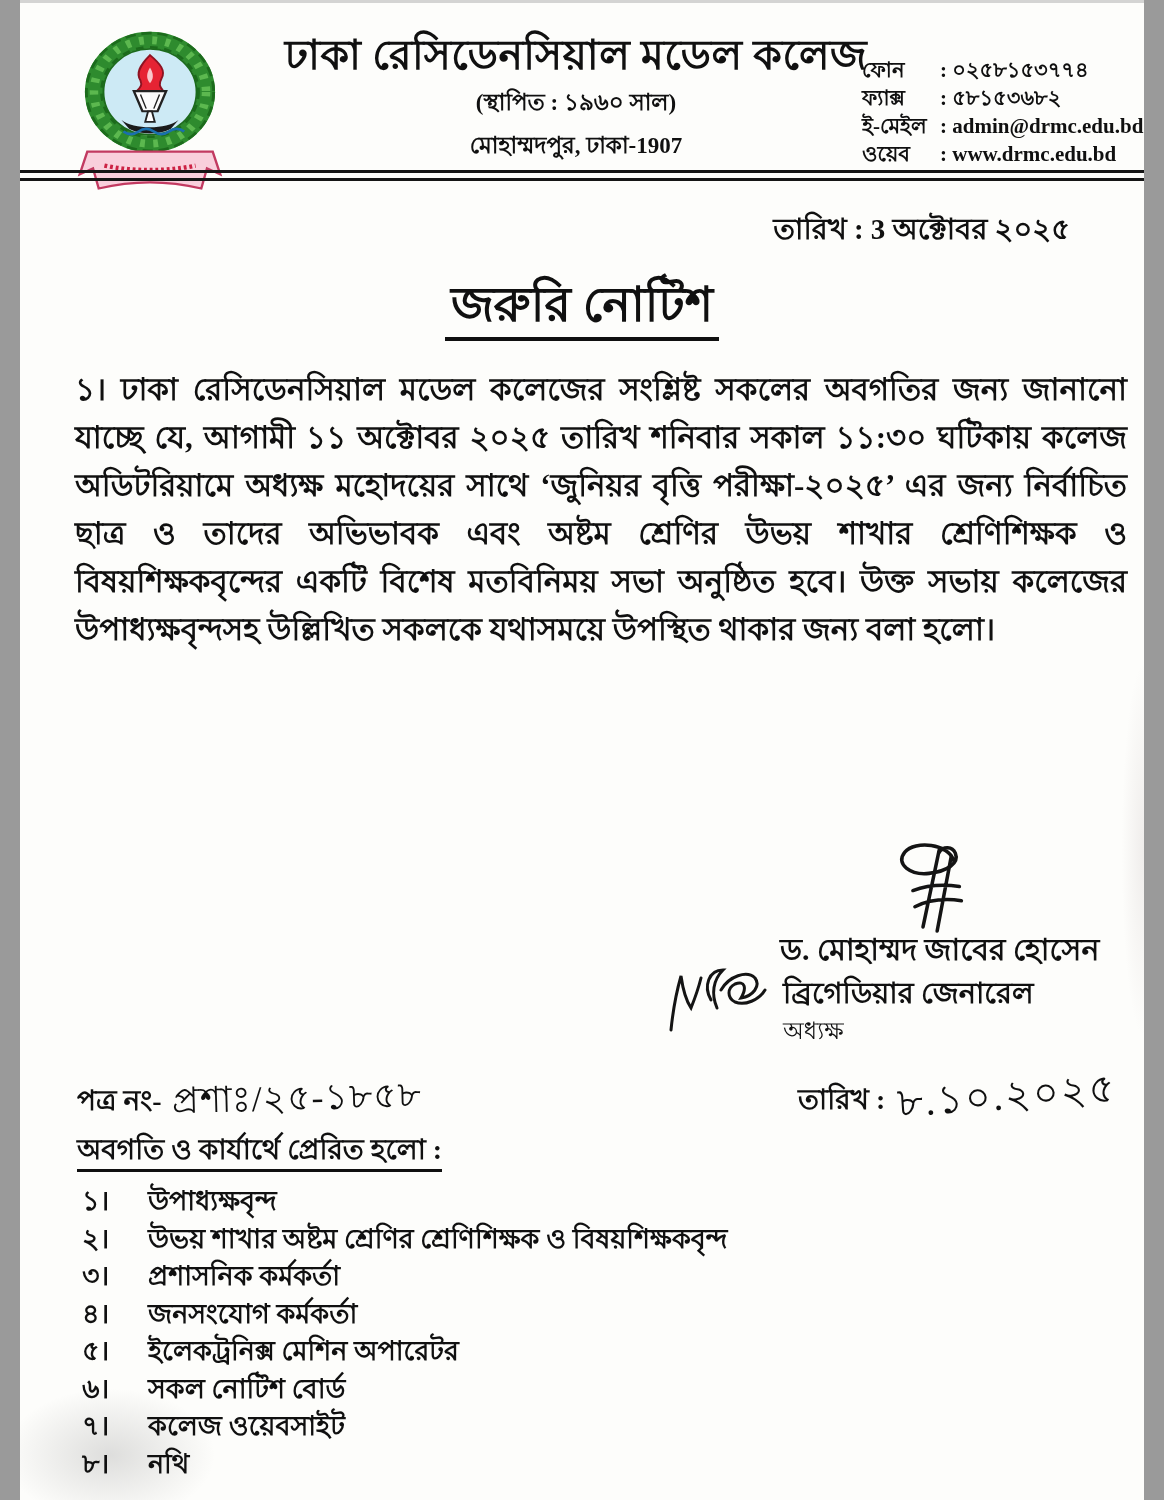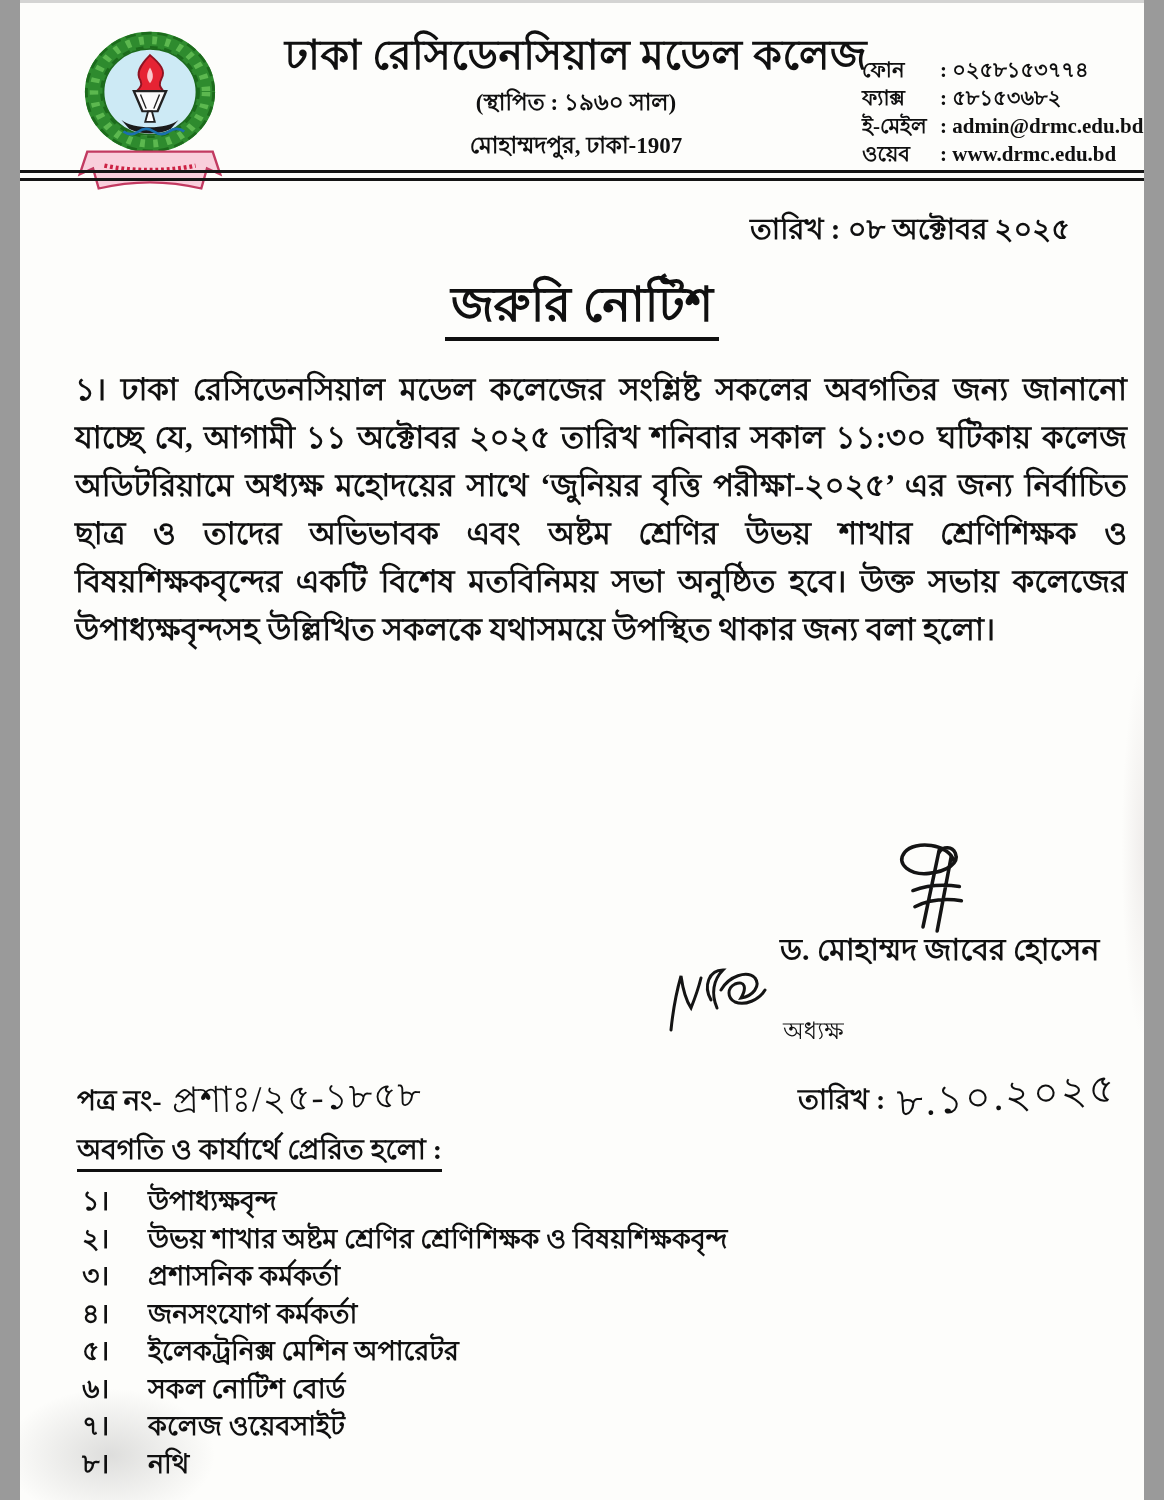--- a/index.html
+++ b/index.html
@@ -114,37 +114,38 @@
       <span class="val latin">: admin@drmc.edu.bd</span>
     </div>
     <div class="row">
       <span class="lbl">ওয়েব</span>
       <span class="val latin">: www.drmc.edu.bd</span>
     </div>
   </div>
 
   <div class="dbl-rule"></div>
 
-  <div class="top-date">তারিখ : ০৮ অক্টোবর ২০২৫</div>
+  <div class="top-date">তারিখ : 3 অক্টোবর ২০২৫</div>
   <div class="notice-title">
     <span>জরুরি নোটিশ</span>
   </div>
 
   <div class="para para-1">১। ঢাকা রেসিডেনসিয়াল মডেল কলেজের সংশ্লিষ্ট সকলের অবগতির জন্য জানানো যাচ্ছে যে, আগামী ১১ অক্টোবর ২০২৫ তারিখ শনিবার সকাল ১১:৩০ ঘটিকায় কলেজ অডিটরিয়ামে অধ্যক্ষ মহোদয়ের সাথে ‘জুনিয়র বৃত্তি পরীক্ষা-২০২৫’ এর জন্য নির্বাচিত ছাত্র ও তাদের অভিভাবক এবং অষ্টম শ্রেণির উভয় শাখার শ্রেণিশিক্ষক ও বিষয়শিক্ষকবৃন্দের একটি বিশেষ মতবিনিময় সভা অনুষ্ঠিত হবে। উক্ত সভায় কলেজের উপাধ্যক্ষবৃন্দসহ উল্লিখিত সকলকে যথাসময়ে উপস্থিত থাকার জন্য বলা হলো।</div>
 
   <svg class="sig-main" viewBox="0 0 110 95">
     <path d="M86 22 C 82 6, 48 2, 38 14 C 28 26, 44 37, 62 35 C 80 33, 92 25, 88 15 C 85 8, 76 8, 72 14" fill="none" stroke="#141414" stroke-width="3.5" stroke-linecap="round"></path>
     <path d="M72 12 L56 88 M84 18 L70 92 M46 52 C 62 46, 78 46, 92 48 M48 68 C 64 60, 80 60, 94 62" fill="none" stroke="#141414" stroke-width="3.5" stroke-linecap="round"></path>
   </svg>
   <svg class="sig-init" viewBox="0 0 120 80">
     <path d="M8 72 C 10 52, 14 32, 18 18 C 20 32, 24 44, 28 50 C 32 40, 36 28, 38 20" fill="none" stroke="#141414" stroke-width="3" stroke-linecap="round"></path>
     <path d="M48 42 C 40 28, 46 12, 60 12 C 50 22, 48 36, 54 50" fill="none" stroke="#141414" stroke-width="3" stroke-linecap="round"></path>
     <path d="M58 32 C 66 18, 84 12, 92 20 C 98 28, 90 38, 78 40 C 84 30, 82 22, 72 26 C 64 30, 64 40, 72 44 C 82 48, 96 42, 102 32" fill="none" stroke="#141414" stroke-width="3" stroke-linecap="round"></path>
   </svg>
   <div class="sig-name">ড. মোহাম্মদ জাবের হোসেন</div>
+  <div class="sig-rank">ব্রিগেডিয়ার জেনারেল</div>
   <div class="sig-post">অধ্যক্ষ</div>
 
   <div class="memo-line">
     <span>পত্র নং-</span><span class="hand">প্রশাঃ/২৫-১৮৫৮</span>
   </div>
   <div class="date-line2">
     <span>তারিখ :</span><span class="hand-date">৮.১০.২০২৫</span>
   </div>
 
   <div class="dist-head">

